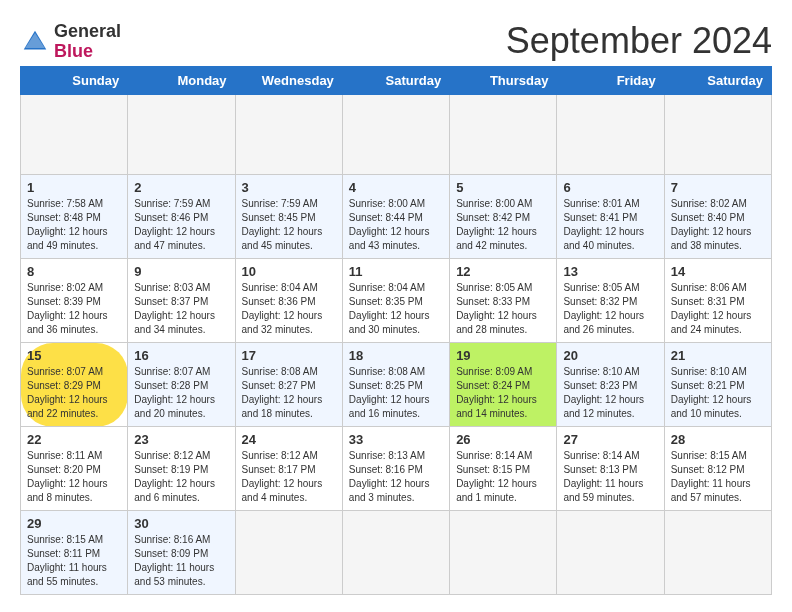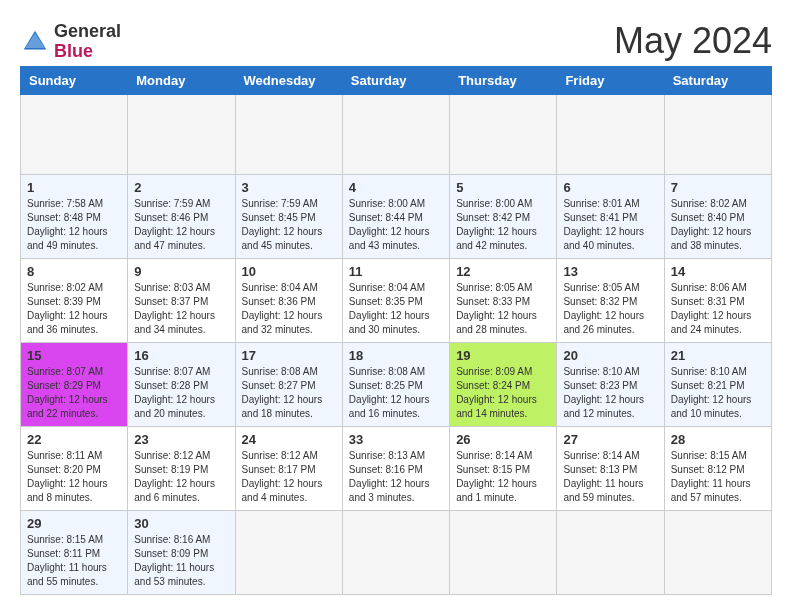--- a/index.html
+++ b/index.html
@@ -42,21 +42,21 @@
       font-size: 16px;
       color: #555;
     }
     .calendar {
       width: 100%;
       border-collapse: collapse;
     }
     .calendar th {
       background: #2673c8;
       color: #fff;
-      text-align: left;
+      text-align: right;
       padding: 6px 8px;
       font-size: 13px;
       border: 1px solid #2673c8;
     }
     .calendar td {
       border: 1px solid #ccc;
       vertical-align: top;
       padding: 5px 6px;
       font-size: 10.5px;
       color: #333;
@@ -90,21 +90,21 @@
     <svg class="logo-icon" viewBox="0 0 40 40">
       <polygon points="20,5 35,30 5,30" fill="#2673c8"></polygon>
       <polygon points="20,8 33,28 7,28" fill="white" opacity="0.3"></polygon>
     </svg>
     <div class="logo-text">
       <div><span style="color:#333">General</span></div>
       <div><span style="color:#be185d;font-weight:bold">Blue</span></div>
     </div>
   </div>
   <div class="title-block">
-    <div class="month-title">May 2024</div>
+    <div class="month-title">September 2024</div>
   </div>
 </div>
 
 <table class="calendar">
   <thead>
     <tr>
       <th>Sunday</th>
       <th>Monday</th>
       <th>Wednesday</th>
       <th>Saturday</th>
@@ -177,21 +177,21 @@
         <td style="background: rgb(255, 255, 255);">
           <span class="day-num">13</span>
           <div class="day-info">Sunrise: 8:05 AM<br>Sunset: 8:32 PM<br>Daylight: 12 hours and 26 minutes.</div>
         </td>
         <td style="background: rgb(255, 255, 255);">
           <span class="day-num">14</span>
           <div class="day-info">Sunrise: 8:06 AM<br>Sunset: 8:31 PM<br>Daylight: 12 hours and 24 minutes.</div>
         </td>
       </tr>
       <tr>
-        <td style="background: #d946ef;">
+        <td style="background: #fde047; border-radius: 32px;">
           <span class="day-num">15</span>
           <div class="day-info">Sunrise: 8:07 AM<br>Sunset: 8:29 PM<br>Daylight: 12 hours and 22 minutes.</div>
         </td>
         <td style="background: rgb(240, 246, 255);">
           <span class="day-num">16</span>
           <div class="day-info">Sunrise: 8:07 AM<br>Sunset: 8:28 PM<br>Daylight: 12 hours and 20 minutes.</div>
         </td>
         <td style="background: rgb(240, 246, 255);">
           <span class="day-num">17</span>
           <div class="day-info">Sunrise: 8:08 AM<br>Sunset: 8:27 PM<br>Daylight: 12 hours and 18 minutes.</div>

